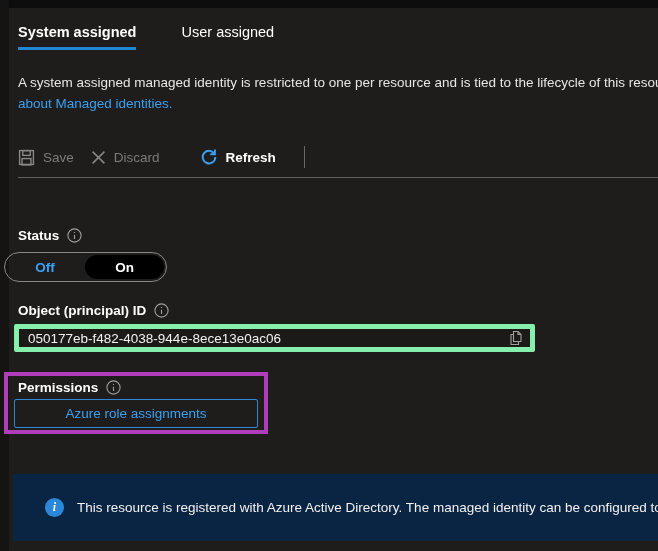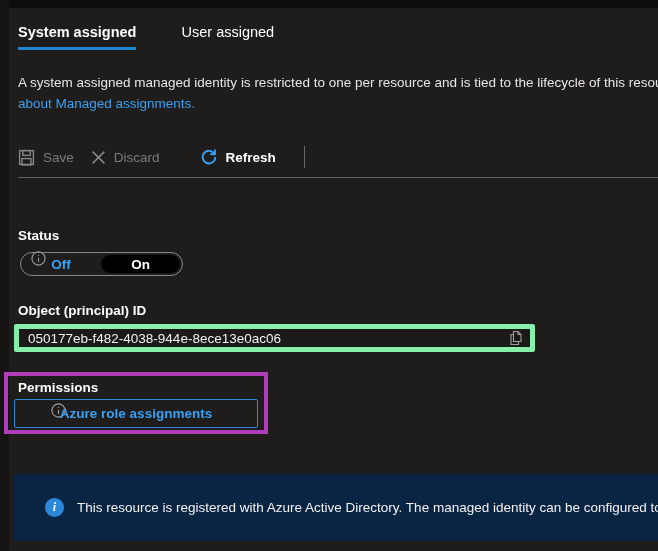--- a/index.html
+++ b/index.html
@@ -30,46 +30,46 @@
   .tb-btn { display:flex; align-items:center; gap:8px; font-size:13.5px; cursor:pointer; }
   .tb-btn.disabled { color:#7d7b79; cursor:default; }
   .tb-btn.enabled { color:#ffffff; font-weight:bold; }
   .tb-save { margin-right:17px; }
   .tb-discard { margin-right:40px; }
   .tb-refresh { margin-right:28px; }
   .tb-sep { width:1px; height:22px; background:#6b6967; margin-right:26px; }
   .toolbar-divider { position:absolute; left:18px; top:177px; width:640px; height:1px; background:#63615e; }
 
   
-  .field-label-row { position:absolute; display:flex; align-items:center; gap:8px;flex-direction:column; }
+  .field-label-row { position:absolute; display:flex; align-items:center; gap:8px; }
   .field-label { font-size:13.5px; font-weight:bold; color:#ffffff; }
 
   
-  .toggle { position:absolute; left:20px; top:252px; width:163px; height:24px;
+  .toggle { position:absolute; left:4px; top:252px; width:163px; height:30px;
     border:1px solid #8a8886; border-radius:16px; display:flex; cursor:pointer; }
   .toggle-off { flex:1; display:flex; align-items:center; justify-content:center;
     color:#3aa0f3; font-size:13.5px; font-weight:bold; }
   .toggle-on { width:79px; margin:2px 2px 2px 0; background:#000000; border-radius:13px;
     display:flex; align-items:center; justify-content:center; color:#ffffff;
     font-size:13.5px; font-weight:bold; }
 
   
   .id-input { position:absolute; left:14px; top:324px; width:521px; height:28px;
     border:5px solid #86efac; border-radius:2px; background:#1b1a19;
     display:flex; align-items:center; }
   .id-value { flex:1; padding-left:9px; font-size:13.5px; color:#f3f2f1; white-space:nowrap; overflow:hidden; }
   .copy-btn { width:30px; height:100%; display:flex; align-items:center; justify-content:center;
     border-left:1px solid transparent; cursor:pointer; }
 
   
   .perm-highlight { position:absolute; left:4px; top:372px; width:264px; height:62px;
     border:4px solid #b23dbb; }
   .perm-btn { position:absolute; left:14px; top:399px; width:244px; height:29px;
     background:transparent; border:1px solid #2b88d8; border-radius:2px;
-    color:#3aa0f3; font-size:13.5px; font-weight:bold; font-family:"Liberation Sans", sans-serif;
+    color:#3aa0f3; font-size:13.5px; font-weight:normal; font-family:"Liberation Sans", sans-serif;
     cursor:pointer; }
 
   
   .banner { position:absolute; left:13px; top:474px; width:645px; height:67px;
     background:#0a2443; display:flex; align-items:center; overflow:hidden; }
   .banner-icon { flex:0 0 auto; width:19px; height:19px; margin:0 13px 0 32px; border-radius:50%;
     background:#2b88d8; color:#ffffff; display:flex; align-items:center; justify-content:center;
     font-size:12px; font-weight:bold; font-family:"Liberation Serif", serif; font-style:italic; }
   .banner-text { font-size:13.5px; color:#f3f2f1; white-space:nowrap; }
 
@@ -84,21 +84,21 @@
   <div class="edge-top"></div>
   <div class="edge-left"></div>
 
   <div class="tabs">
     <div class="tab active">System assigned</div>
     <div class="tab">User assigned</div>
   </div>
 
   <div class="desc">
     <div class="desc-line1">A system assigned managed identity is restricted to one per resource and is tied to the lifecycle of this resource. Learn more</div>
-    <div><span class="desc-link">about Managed assignments.</span></div>
+    <div><span class="desc-link">about Managed identities.</span></div>
   </div>
 
   <div class="toolbar">
     <div class="tb-btn disabled tb-save">
       <span>
         <svg width="17" height="17" viewBox="0 0 16 16" fill="none" class="icon-gray" stroke-width="1.3">
           <rect x="1.5" y="1.5" width="13" height="13"></rect>
           <rect x="4.5" y="1.5" width="7" height="4.5"></rect>
           <rect x="3.8" y="9" width="8.4" height="6"></rect>
         </svg>

